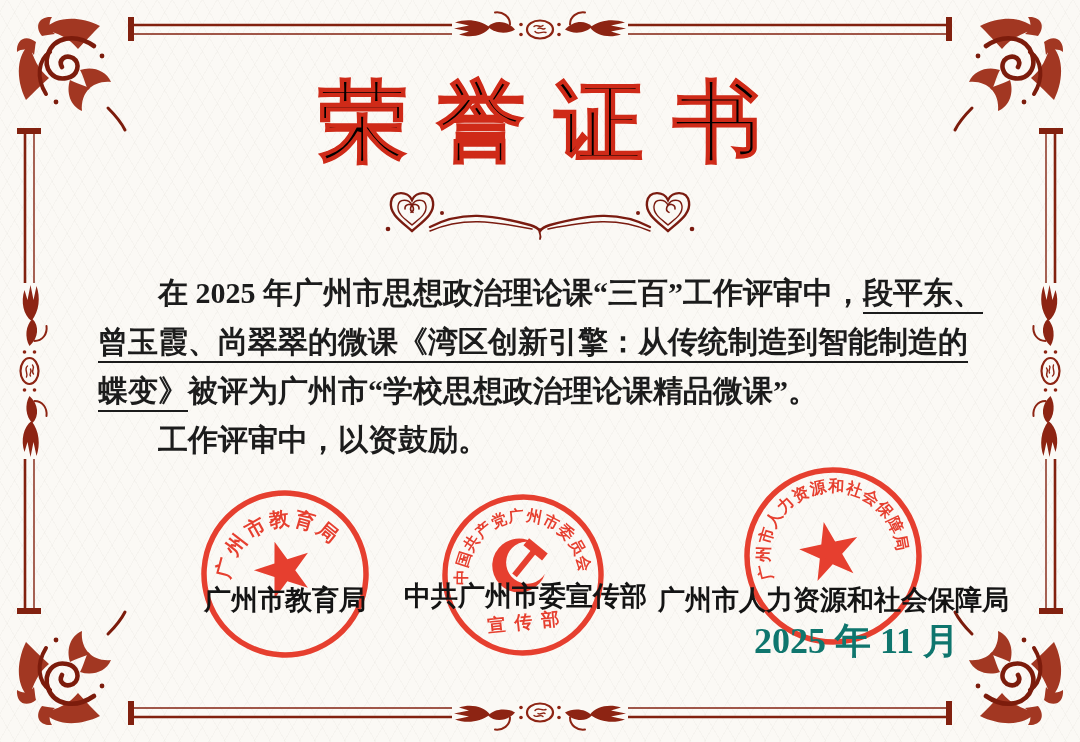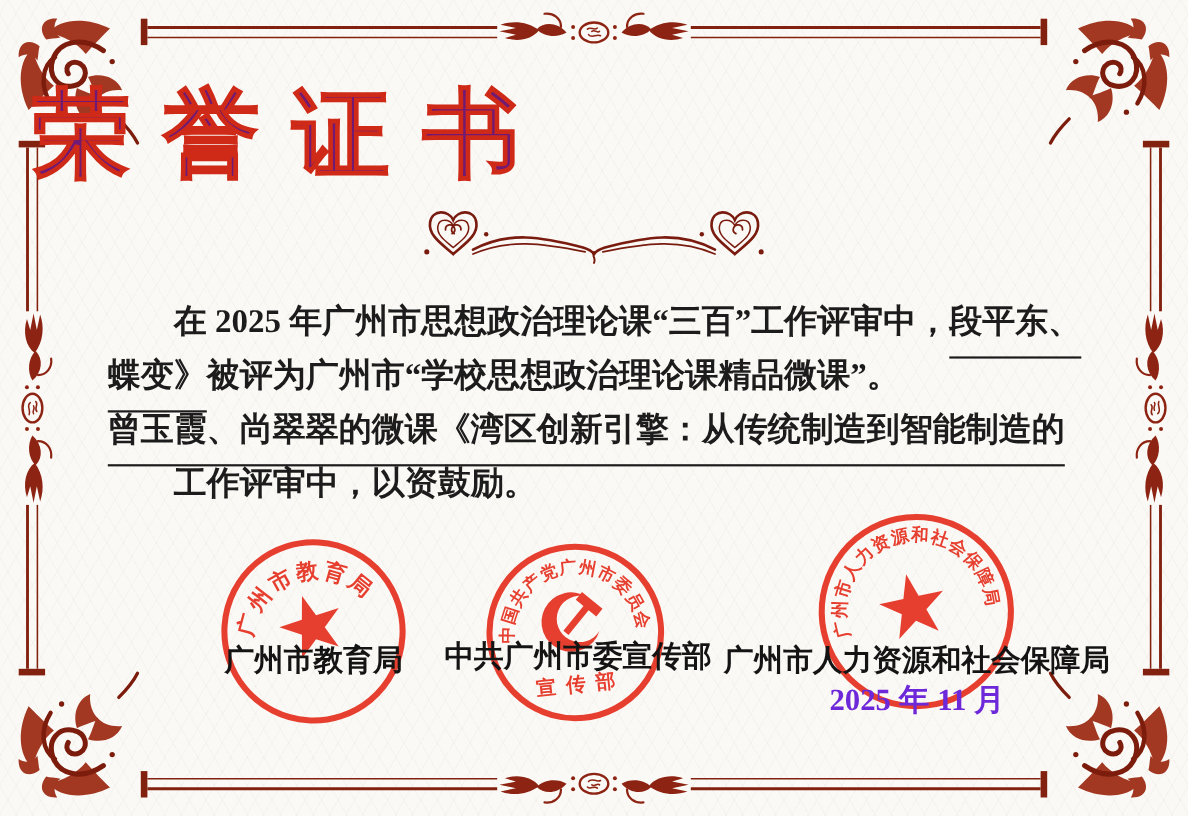--- a/index.html
+++ b/index.html
@@ -8,45 +8,45 @@
     background-color:#fbf9f5;
     background-image:
       repeating-linear-gradient(60deg, rgba(185,180,170,.08) 0 1px, transparent 1px 13px),
       repeating-linear-gradient(-60deg, rgba(185,180,170,.08) 0 1px, transparent 1px 13px);
     font-family:"Liberation Serif","DejaVu Serif",serif;
   }
   .layer{position:absolute;left:0;top:0;pointer-events:none;}
   .border-layer{z-index:1;}
   .title{
     position:absolute;z-index:2;top:78px;left:0;width:100%;
-    text-align:left;font-size:88px;font-weight:900;line-height:1;
-    color:#701a75;-webkit-text-stroke:1.5px #cf2a18;
+    text-align:center;font-size:88px;font-weight:900;line-height:1;
+    color:#000000;-webkit-text-stroke:1.5px #cf2a18;
     letter-spacing:30px;padding-left:30px;box-sizing:border-box;
     font-family:"DejaVu Sans","Liberation Sans",sans-serif;
     margin:0;
   }
   .flourish{position:absolute;z-index:2;top:184px;left:370px;}
   .body-text{
     position:absolute;z-index:3;left:98px;top:268px;width:886px;
     font-size:30px;font-weight:700;color:#1c1c1c;line-height:49px;
   }
   .body-text p{margin:0;}
   .indent{text-indent:2em;}
-  .u{border-bottom:2.5px solid #1c1c1c;padding-bottom:15px;}
+  .u{border-bottom:2.5px solid #1c1c1c;padding-bottom:3px;}
   .stamps{z-index:2;opacity:.92;}
   .seal-label{
     position:absolute;z-index:4;white-space:nowrap;
     font-size:27px;font-weight:700;color:#141414;
   }
   .lbl1{left:204px;top:582px;}
   .lbl2{left:404px;top:578px;}
   .lbl3{left:658px;top:582px;}
   .date-line{
     position:absolute;z-index:4;left:754px;top:617px;white-space:nowrap;
-    font-size:28px;font-weight:700;color:#6d28d9;
+    font-size:36px;font-weight:700;color:#0f766e;
   }
   .ring-text{font-family:"Liberation Serif","DejaVu Serif",serif;font-weight:700;fill:#e5301f;}
 </style>
 </head>
 <body>
 
 <svg class="layer border-layer" width="1080" height="742" viewBox="0 0 1080 742">
   <defs>
 
     <g id="cornerOrn">
@@ -144,22 +144,22 @@
   <g fill="#7a1b10">
     <circle cx="-152" cy="10" r="2.3"></circle>
       <circle cx="-98" cy="-6" r="2"></circle>
     <circle cx="98" cy="-6" r="2"></circle>
       <circle cx="152" cy="10" r="2.3"></circle>
   </g>
 </svg>
 
 <div class="body-text">
   <p class="indent"><span>在 2025 年广州市思想政治理论课“三百”工作评审中，</span><span class="u">段平东、</span></p>
+  <p><span class="u">曾玉霞、尚翠翠的微课《湾区创新引擎：从传统制造到智能制造的</span></p>
   <p><span class="u">蝶变》</span><span>被评为广州市“学校思想政治理论课精品微课”。</span></p>
-  <p><span class="u">曾玉霞、尚翠翠的微课《湾区创新引擎：从传统制造到智能制造的</span></p>
   <p class="indent"><span>工作评审中，以资鼓励。</span></p>
 </div>
 
 <svg class="layer stamps" width="1080" height="742" viewBox="0 0 1080 742">
   <defs>
     <polygon id="star" points="0,-26 5.9,-8.1 24.7,-8 9.5,3.1 15.3,21 0,10 -15.3,21 -9.5,3.1 -24.7,-8 -5.9,-8.1" fill="#e5301f"></polygon>
     <path id="arc1" d="M 227,584 A 58,58 0 1 1 343,584" fill="none"></path>
     <path id="arc2" d="M 476,610 A 57,57 0 1 1 570,610" fill="none"></path>
     <path id="arc3" d="M 788,601 A 64,64 0 1 1 878,601" fill="none"></path>
   </defs>

